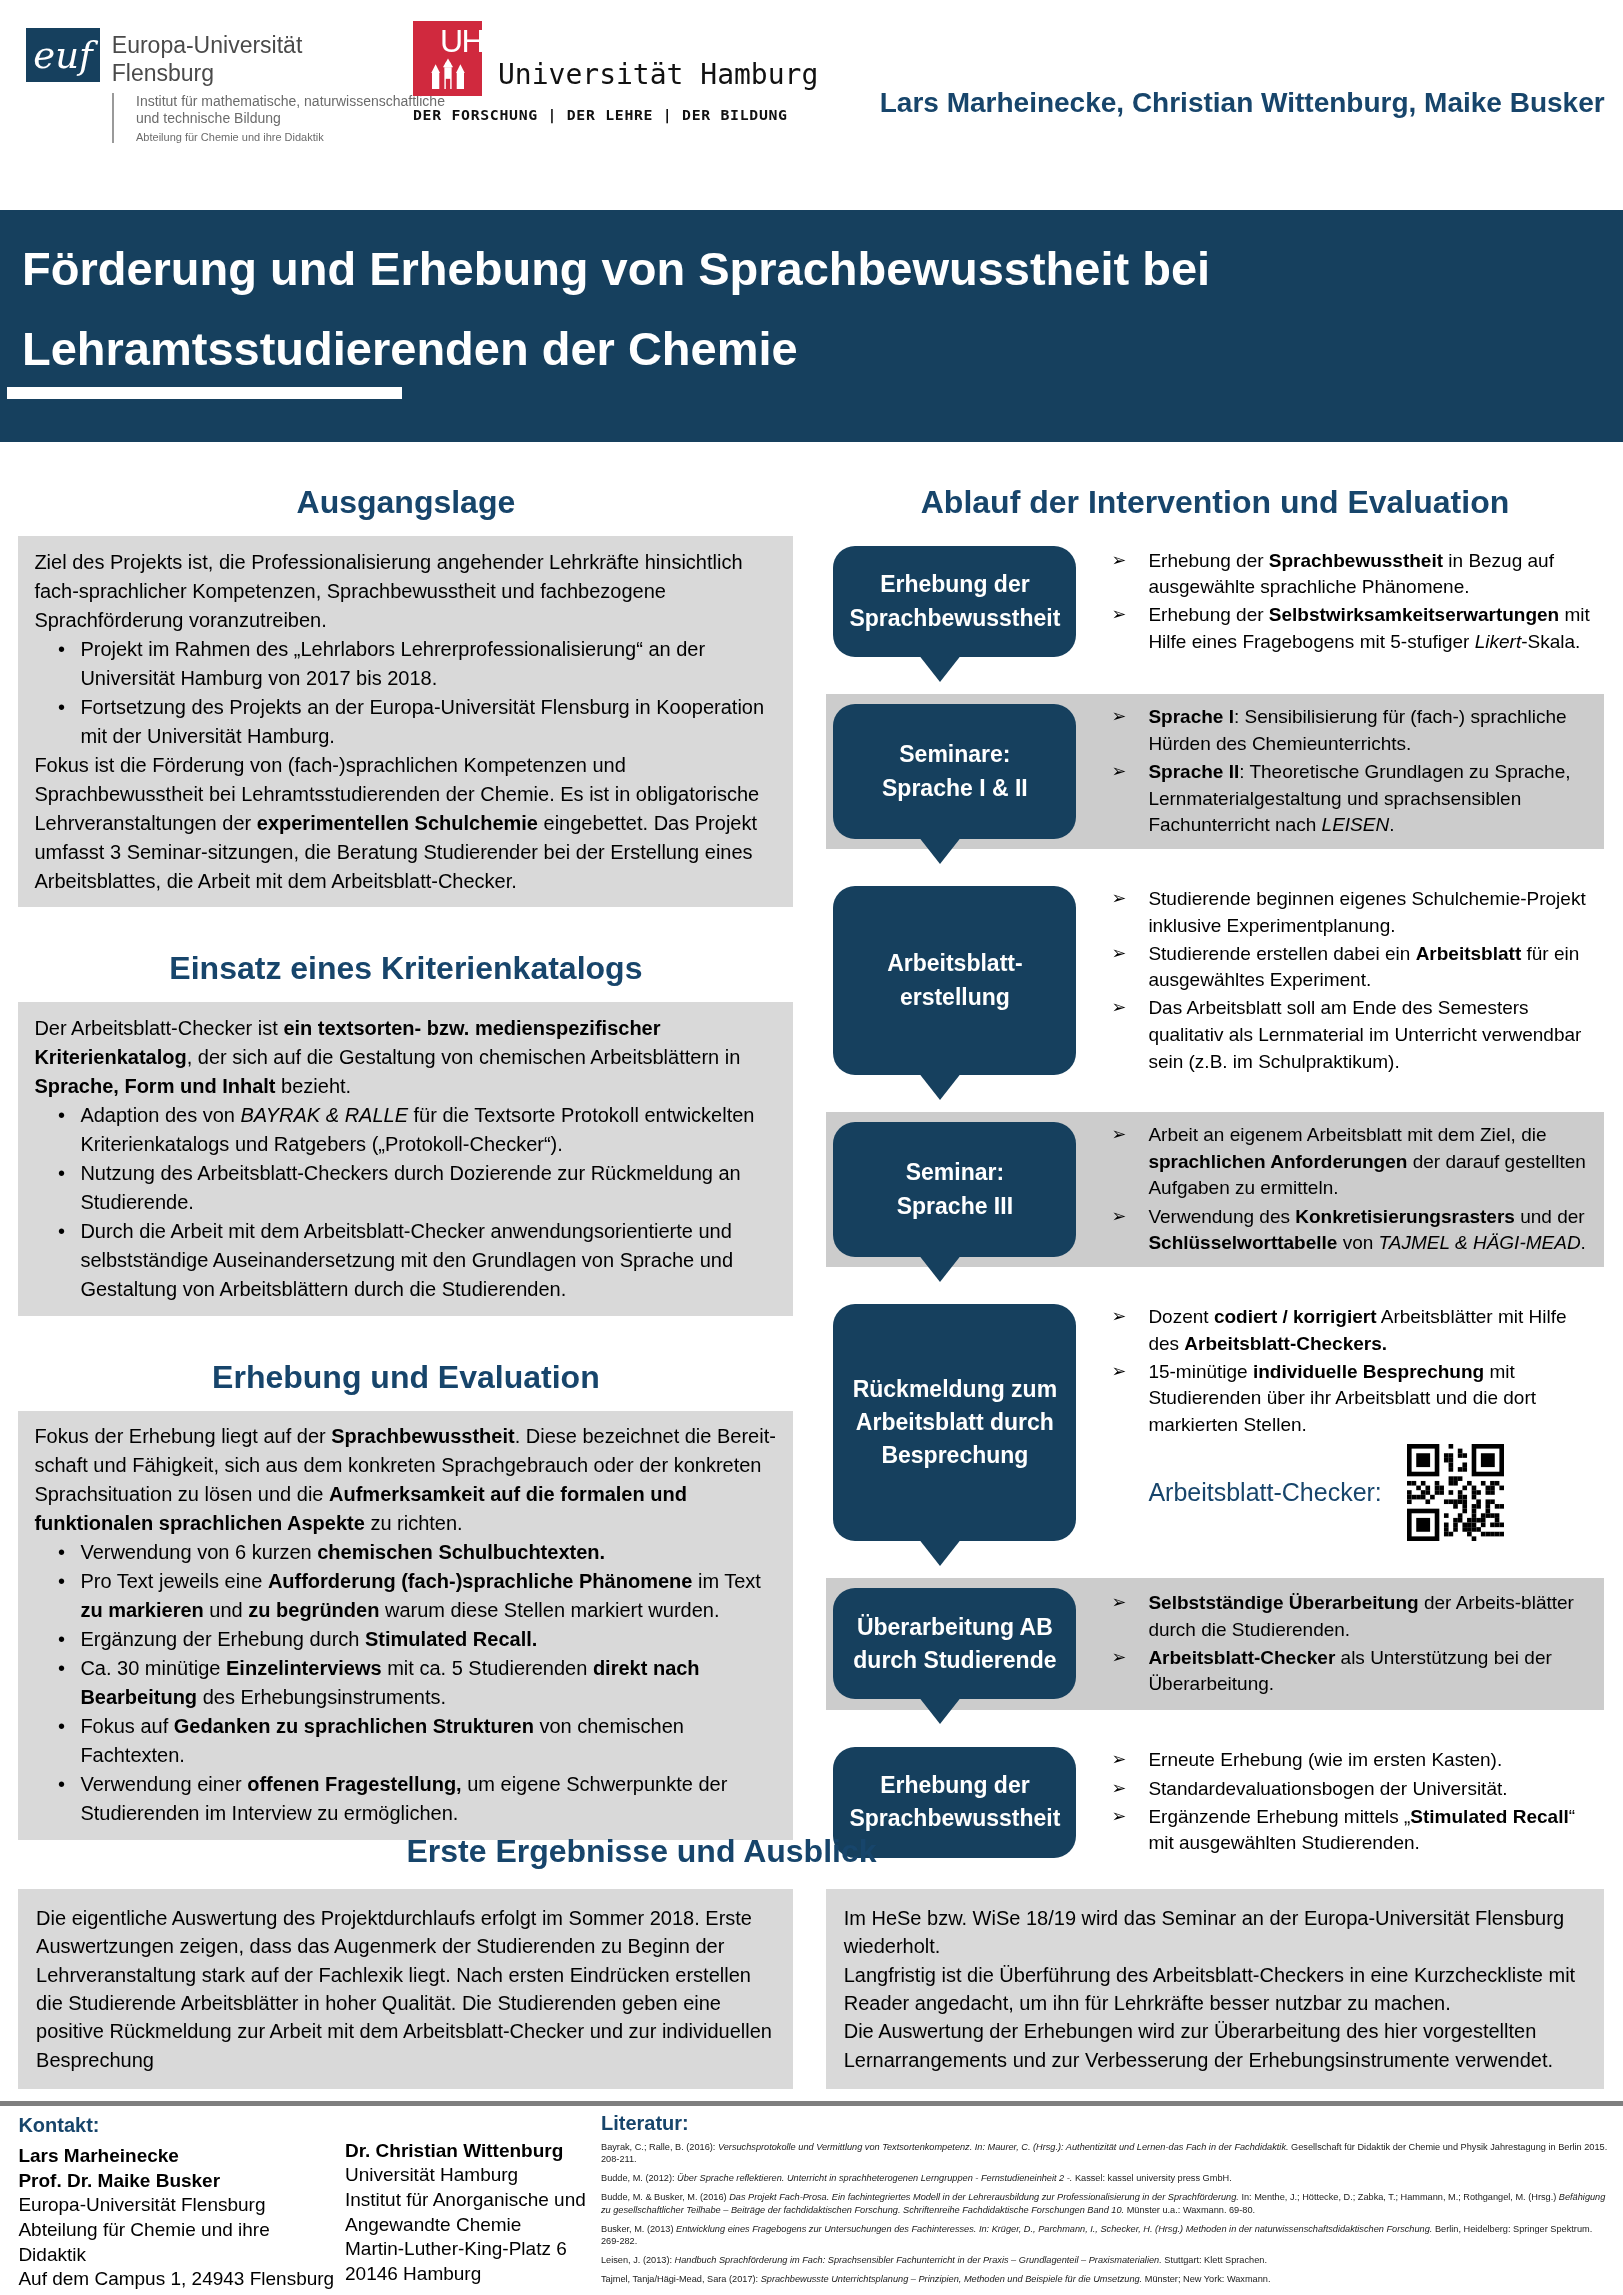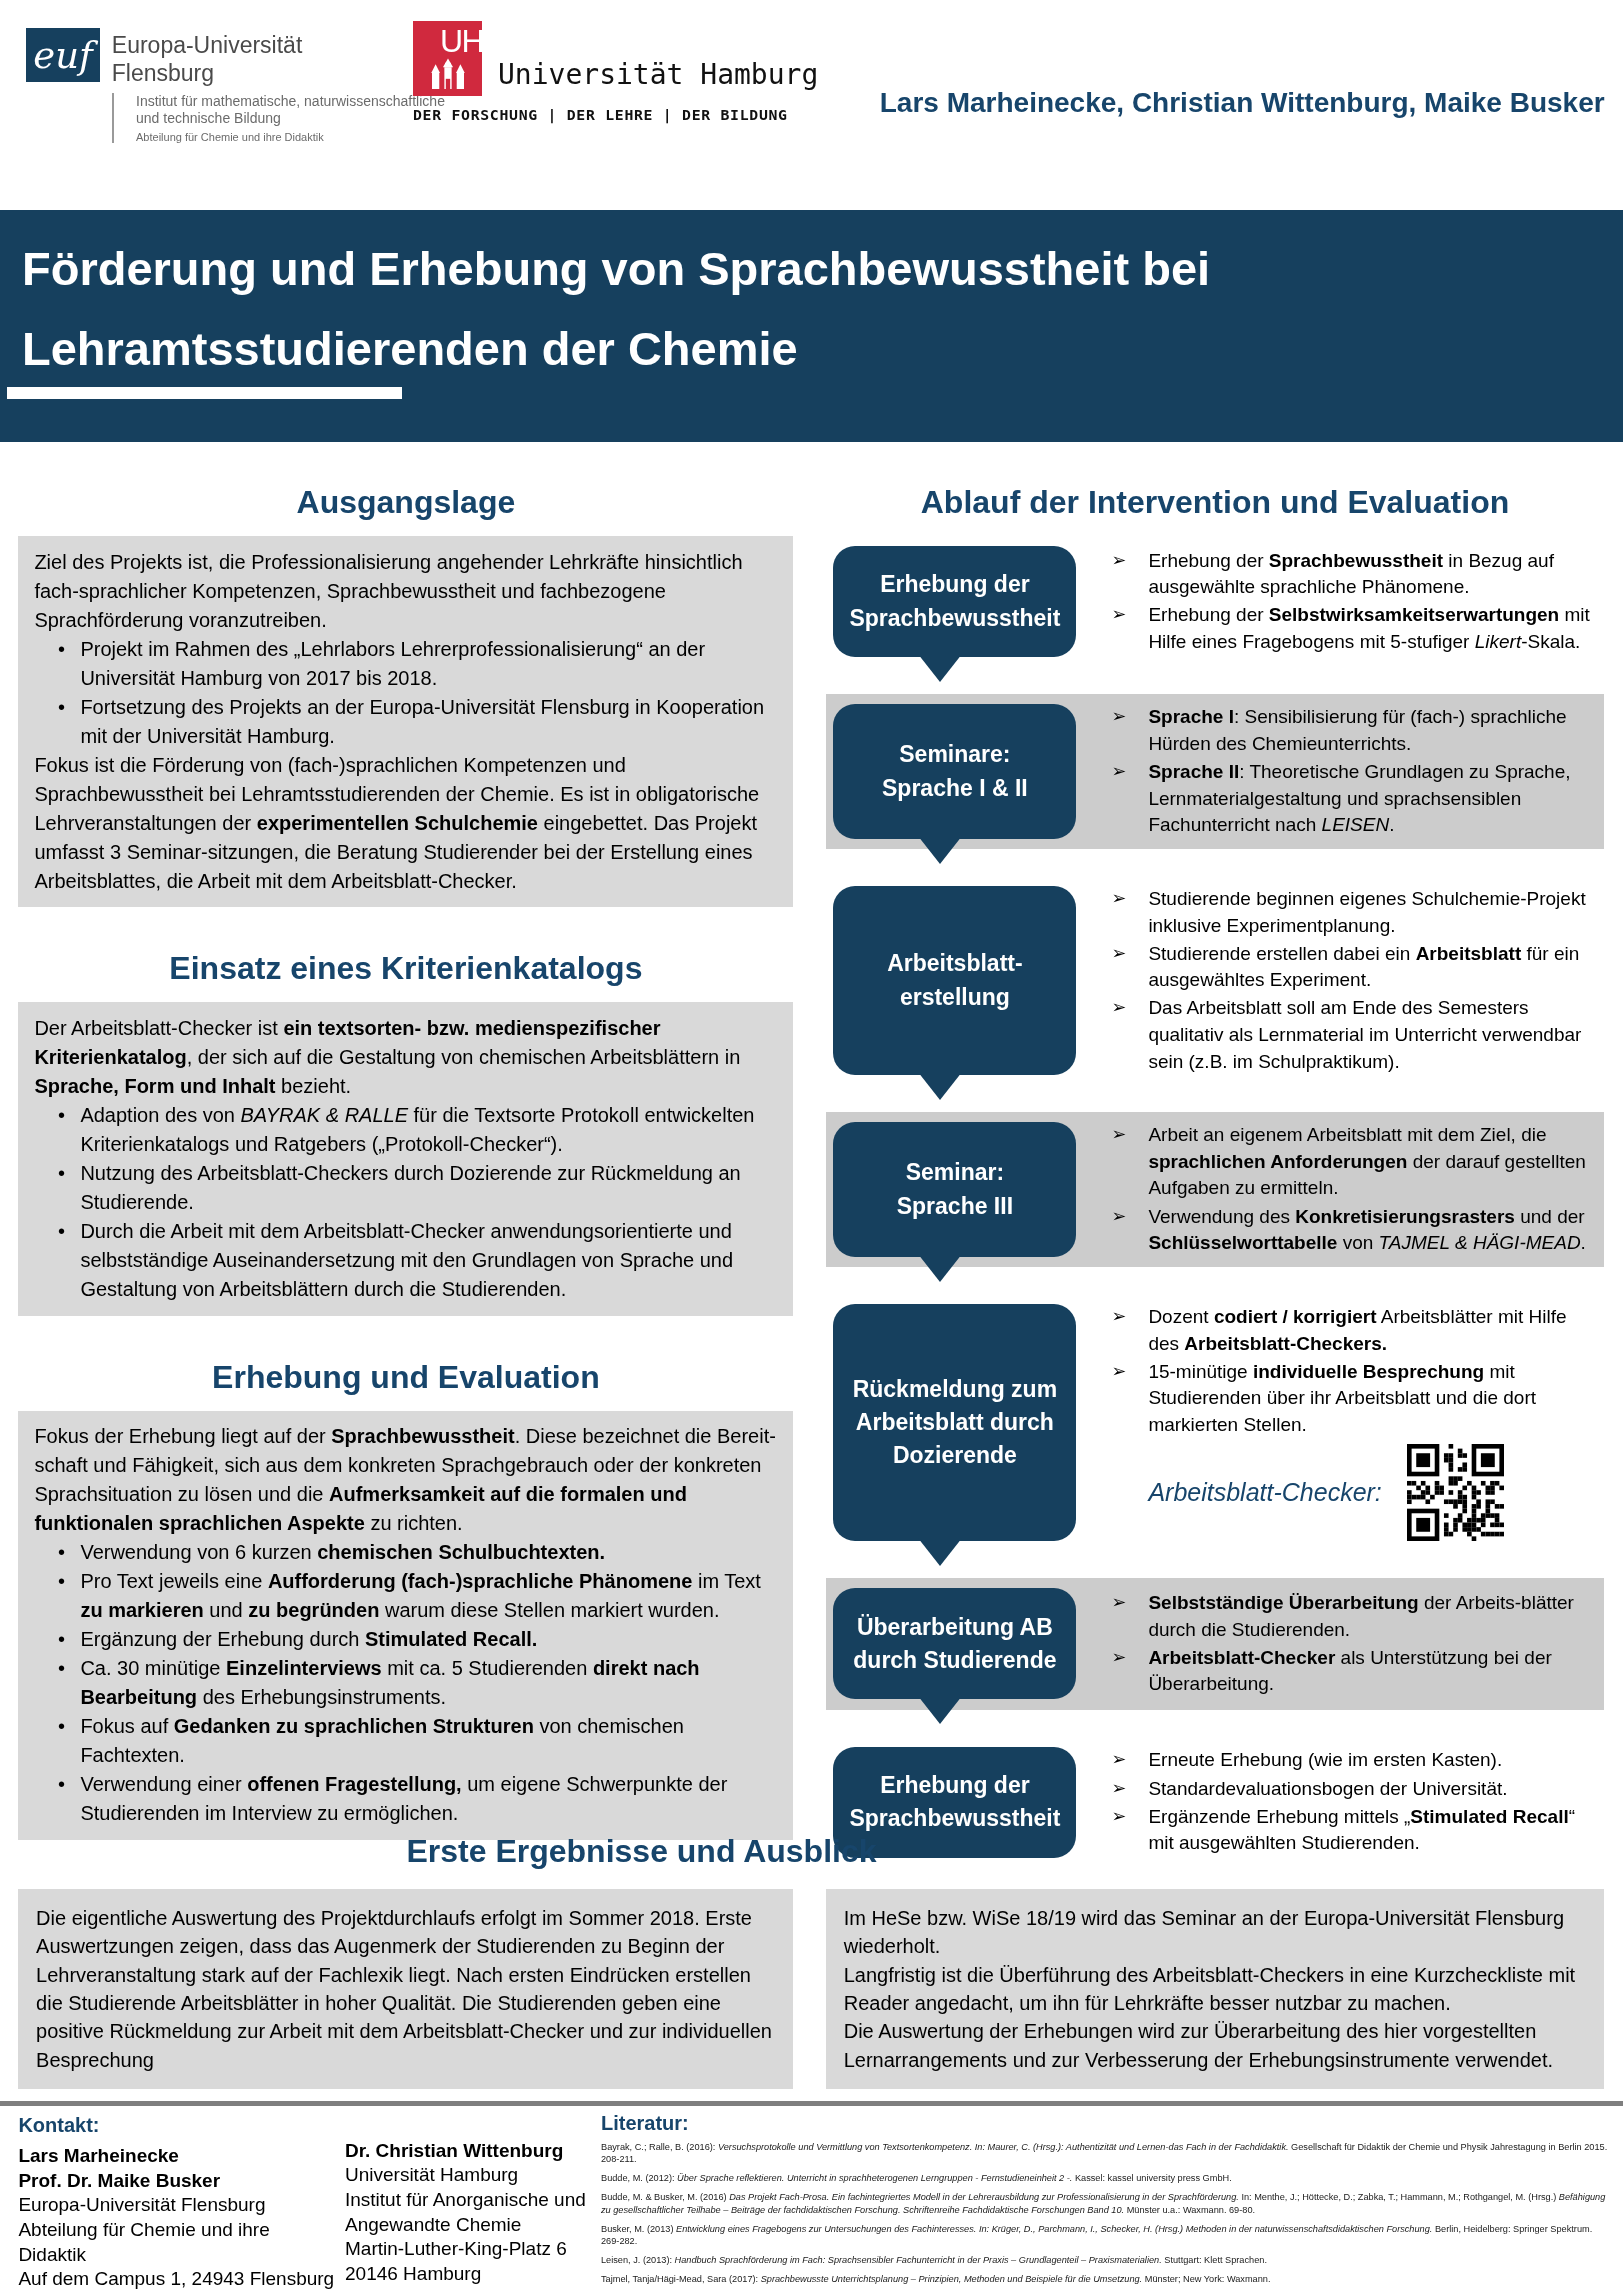--- a/index.html
+++ b/index.html
@@ -48,21 +48,21 @@
   .flow-row.gray{background:#cccccc;}
   .flow-box{flex:0 0 243px;background:#16405e;border-radius:22px;display:flex;align-items:center;justify-content:center;
             color:#fff;font-weight:bold;font-size:23px;line-height:1.45;text-align:center;white-space:pre-line;
             position:relative;min-height:111px;}
   .flow-box.tail::after{content:"";position:absolute;bottom:-25px;left:50%;margin-left:-37px;width:0;height:0;
             border-left:22px solid transparent;border-right:22px solid transparent;border-top:28px solid #16405e;}
   .flow-right{flex:1;display:flex;flex-direction:column;justify-content:center;}
   .flow-bullets{display:flex;flex-direction:column;gap:1.5px;justify-content:center;}
   .flow-li{position:relative;padding-left:40px;font-size:19px;line-height:1.4;}
   .flow-li::before{content:"➢";position:absolute;left:3px;top:0;font-size:17.7px;color:#000;}
-  .checker-row{display:flex;align-items:center;gap:25px;padding-left:40px;margin-top:5.9px;font-style:italic;}
+  .checker-row{display:flex;align-items:center;gap:25px;padding-left:40px;margin-top:5.9px;}
   .checker-label{color:#17456b;font-size:25px;}
   .qr svg{display:block;background:#fff;}
 
   
   .results{position:absolute;top:1833px;left:0;width:1283px;}
   .results h2.sec{margin:0;}
   .results-left{position:absolute;left:18.4px;top:56px;width:775px;box-sizing:border-box;background:#d9d9d9;
                 padding:14.8px 17.7px;font-size:20px;line-height:1.42;min-height:190px;}
   .results-right{position:absolute;left:826px;top:56px;width:778px;box-sizing:border-box;background:#d9d9d9;
                 padding:14.8px 17.7px;font-size:20px;line-height:1.42;min-height:190px;white-space:pre-line;}
@@ -219,21 +219,21 @@
               <div class="flow-li">Arbeit an eigenem Arbeitsblatt mit dem Ziel, die <b>sprachlichen Anforderungen</b> der darauf gestellten Aufgaben zu ermitteln.</div>
               <div class="flow-li">Verwendung des <b>Konkretisierungsrasters</b> und der <b>Schlüsselworttabelle</b> von <i>TAJMEL &amp; HÄGI-MEAD</i>.</div>
             </div>
           </div>
       </div>
 
       <div class="flow-row">
         <div class="flow-box tail">
           <span class="flow-label">Rückmeldung zum
 Arbeitsblatt durch
-Dozierende</span>
+Besprechung</span>
         </div>
         <div class="flow-right">
           <div class="flow-bullets">
               <div class="flow-li">Dozent <b>codiert / korrigiert</b> Arbeitsblätter mit Hilfe des <b>Arbeitsblatt-Checkers.</b></div>
               <div class="flow-li">15-minütige <b>individuelle Besprechung</b> mit Studierenden über ihr Arbeitsblatt und die dort markierten Stellen.</div>
             </div>
           <div class="checker-row">
             <span class="checker-label">Arbeitsblatt-Checker:</span>
             <span class="qr">
               <svg width="97" height="97" viewBox="0 0 126 126" xmlns="http://www.w3.org/2000/svg" fill="#000">

